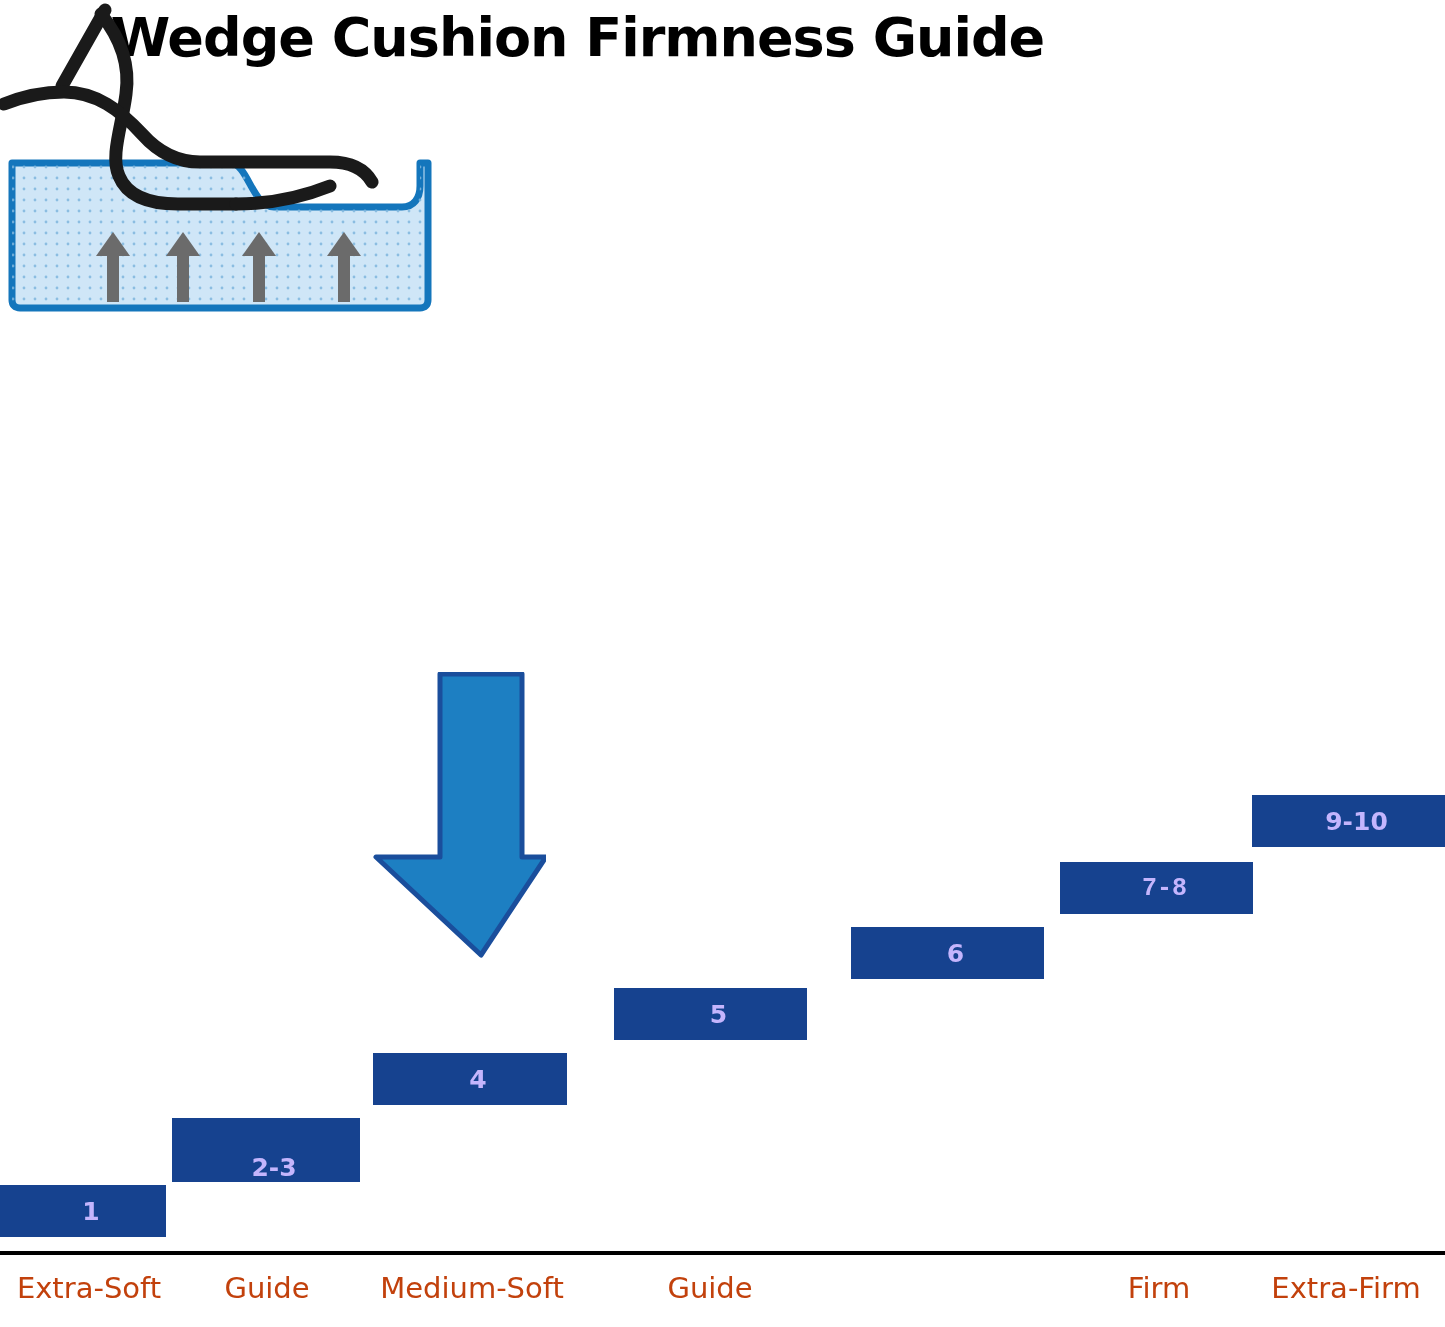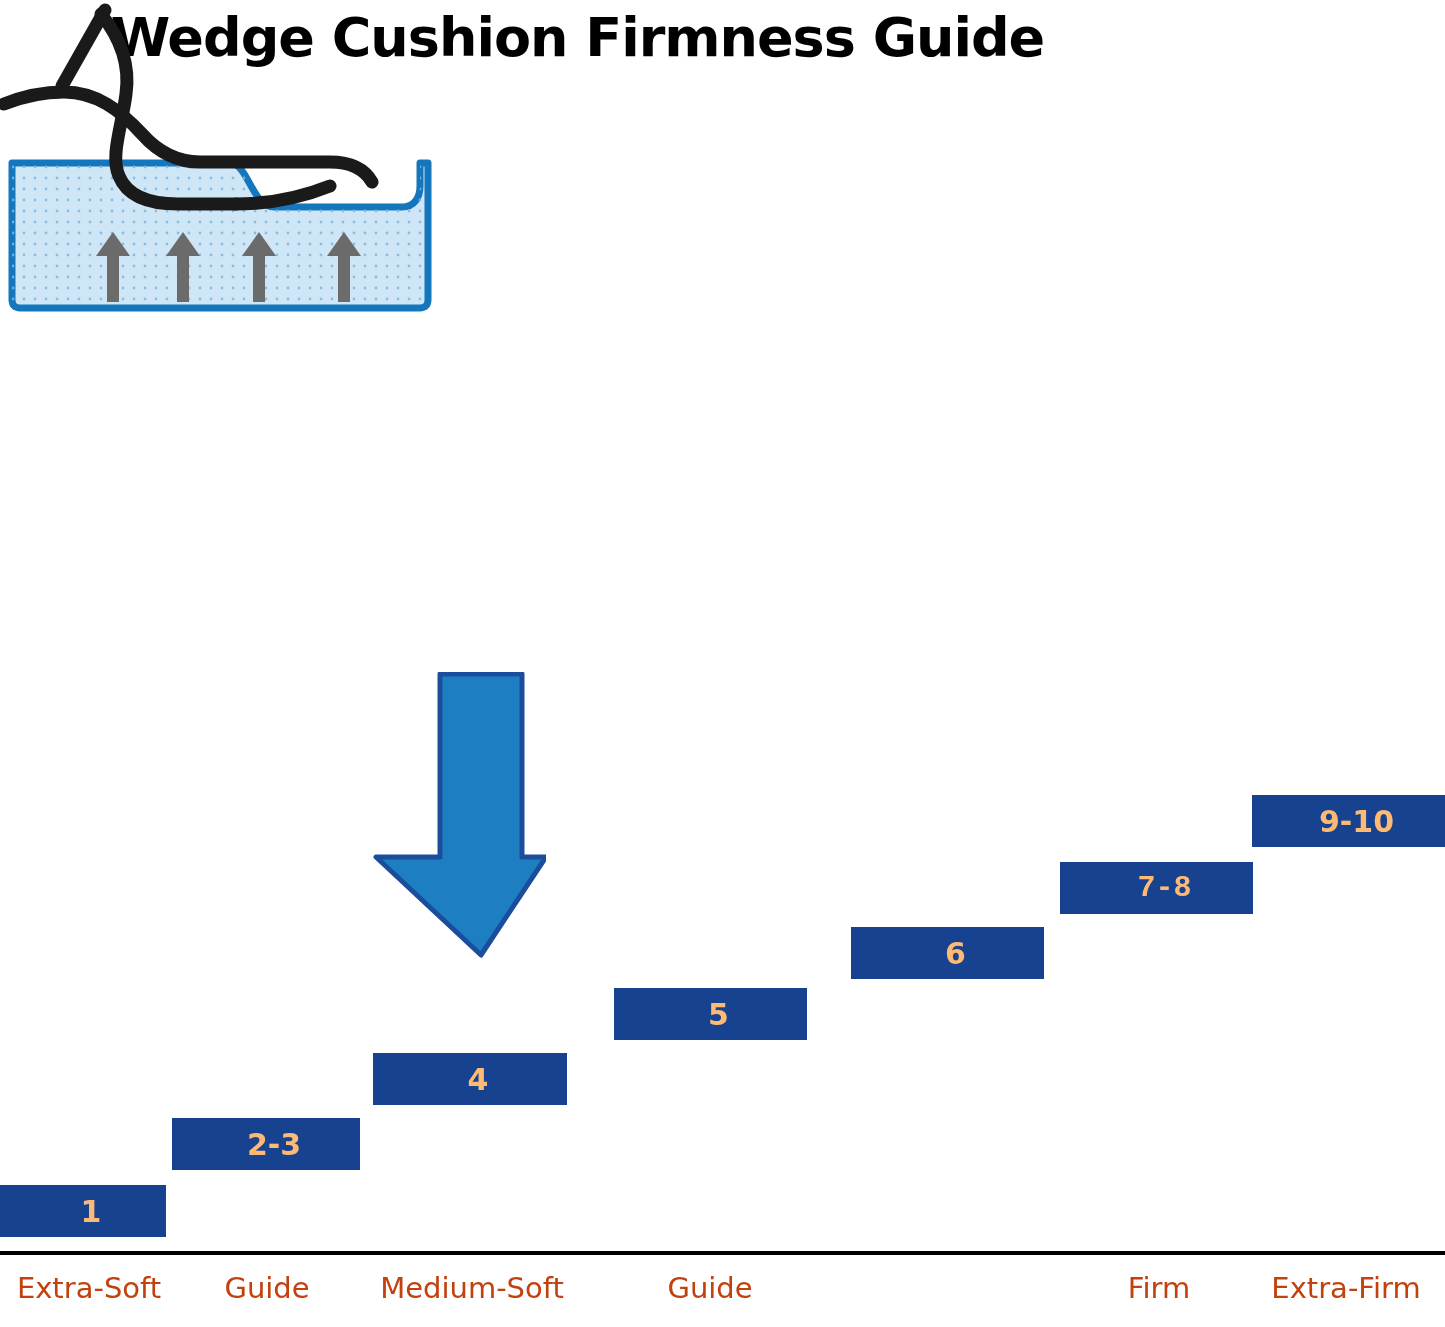--- a/index.html
+++ b/index.html
@@ -46,24 +46,24 @@
     position: absolute;
     left: 0;
     top: 640px;
     width: 1445px;
     height: 687px;
   }
 
   .bar {
     position: absolute;
     background: #16428f;
-    color: #fdba74;
+    color: #c4b5fd;
     font-family: "DejaVu Sans", sans-serif;
     font-weight: bold;
-    font-size: 30px;
+    font-size: 25px;
     display: flex;
     align-items: center;
     justify-content: center;
     box-sizing: border-box;
     padding-left: 16px;
   }
 
   #axis-line {
     position: absolute;
     left: 0;
@@ -175,21 +175,21 @@
   <div id="down-arrow">
     <svg width="174" height="325" viewBox="0 0 174 325" xmlns="http://www.w3.org/2000/svg">
       <polygon points="68,2 150,2 150,185 174,185 109,283 4,185 68,185" fill="#1d7fc2" stroke="#1a4e9c" stroke-width="5" stroke-linejoin="round"></polygon>
     </svg>
   </div>
 
   <div class="bar" style="left:0px;  top:545px; width:166px; height:52px;">
     <span>1</span>
   </div>
 
-  <div class="bar" style="left:172px; top:478px; width:188px; height:52px;">
+  <div class="bar" style="left:172px; top:478px; width:188px; height:64px;align-items:flex-end;">
     <span>2-3</span>
   </div>
 
   <div class="bar" style="left:373px; top:413px; width:194px; height:52px;">
     <span>4</span>
   </div>
 
   <div class="bar" style="left:614px; top:348px; width:193px; height:52px;">
     <span>5</span>
   </div>

